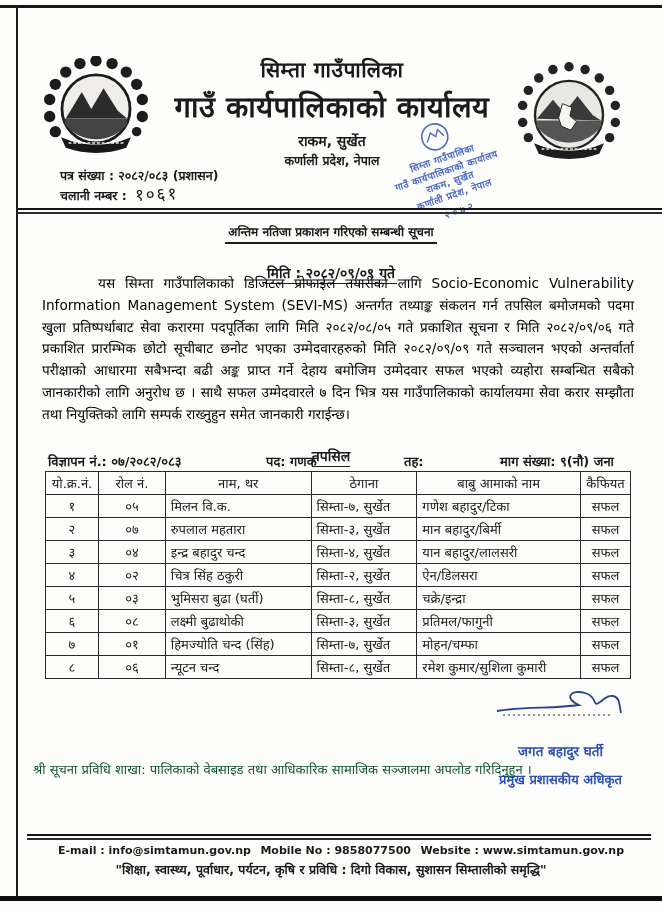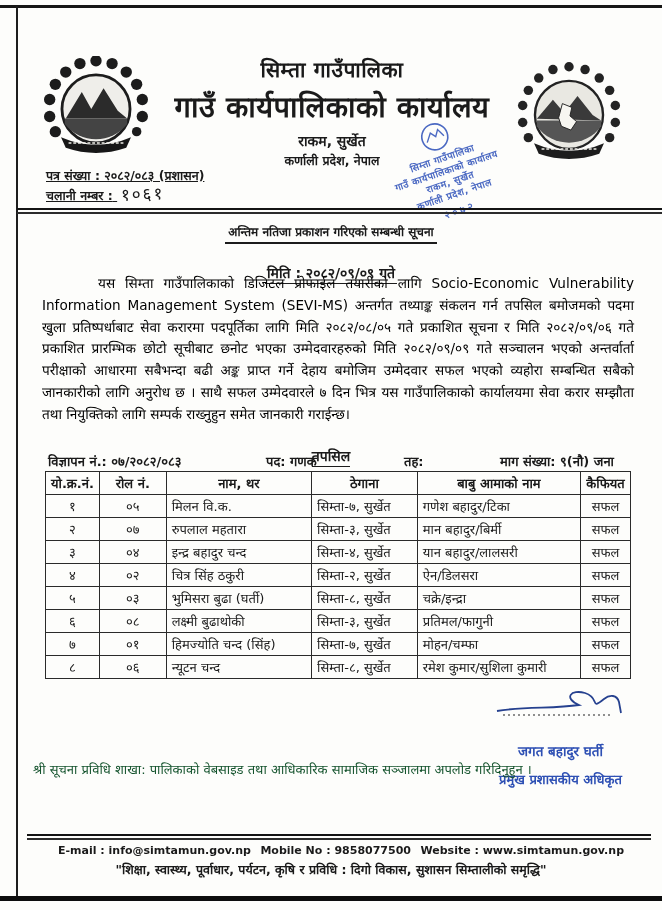--- a/index.html
+++ b/index.html
@@ -18,21 +18,21 @@
   .emblem { position:absolute; width:104px; height:104px; }
   .emblem-left  { left:44px;  top:56px; }
   .emblem-right { left:517px; top:62px; }
   .head-text { position:absolute; left:152px; top:55px; width:360px; text-align:center; }
   .head-muni   { font-size:21px; font-weight:700; letter-spacing:.5px; }
   .head-office { font-size:29px; font-weight:700; margin-top:3px; letter-spacing:.5px; }
   .head-place  { font-size:14px; font-weight:700; margin-top:6px; }
   .head-prov   { font-size:12.5px; font-weight:700; margin-top:2px; }
 
   
-  .ref { position:absolute; left:46px; top:166px; font-size:12.5px; font-weight:700; line-height:19px;text-decoration:underline; }
+  .ref { position:absolute; left:60px; top:166px; font-size:12.5px; font-weight:700; line-height:19px; }
   .chalani-val { font-size:17px; font-weight:400; display:inline-block; transform:rotate(-2deg); letter-spacing:2px; padding-left:4px; }
 
   
   .stamp { position:absolute; left:366px; top:120px; width:160px; text-align:center;
            transform:rotate(-19deg); color:#3355bb; opacity:.88; pointer-events:none; }
   .stamp .s-line { font-size:9.5px; font-weight:700; line-height:12.5px; letter-spacing:.5px; }
   .stamp .s-year { font-size:10px; font-weight:700; margin-top:3px; letter-spacing:3px; }
   .stamp-emblem { width:30px; height:30px; margin:0 auto 2px auto; }
 
   
@@ -60,21 +60,21 @@
   
   .vacancy { position:absolute; left:48px; top:452px; width:586px; display:flex;
              font-size:13px; font-weight:600; }
   .vac-advert { width:218px; } .vac-post { width:138px; } .vac-level { width:96px; }
   .vac-demand { flex:1; }
 
   
   .result-table { position:absolute; left:45px; top:471px; width:586px;
                   border-collapse:collapse; font-size:13px; }
   .result-table th, .result-table td { border:1.2px solid #2a2a2a; padding:2px 5px; height:22px; }
-  .result-table th { font-weight:700; text-align:center; }
+  .result-table th { font-weight:400; text-align:center; }
   .result-table td:nth-child(1), .result-table td:nth-child(2),
   .result-table td:nth-child(6) { text-align:center; }
   .result-table td:nth-child(3), .result-table td:nth-child(4),
   .result-table td:nth-child(5) { text-align:left; }
 
   
   .sig-block { position:absolute; left:468px; top:686px; width:185px; text-align:center;
                color:#2e50b4; }
   .sig-name { font-size:13.5px; font-weight:700; margin-top:16px; }
   .sig-role { font-size:13px; font-weight:700; margin-top:10px; }

